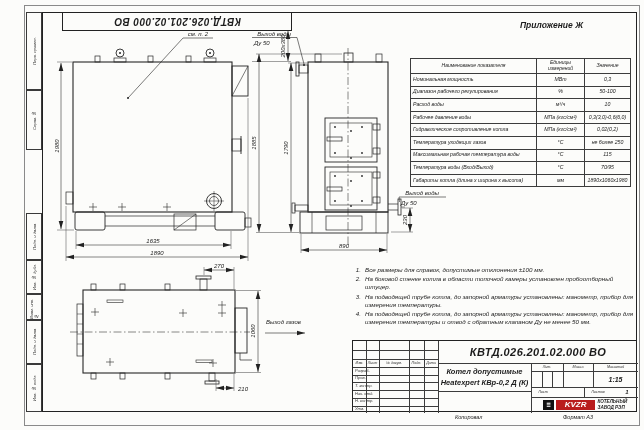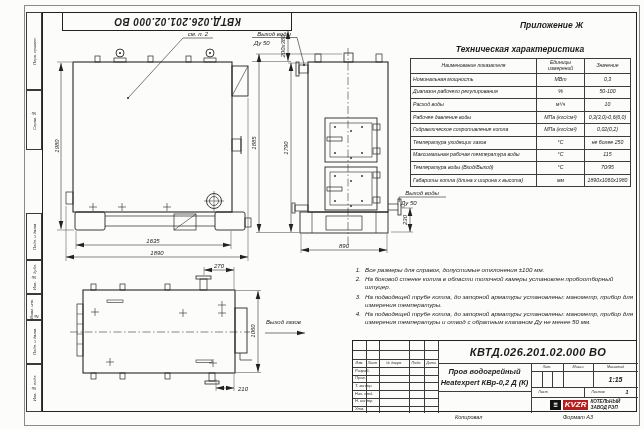--- a/index.html
+++ b/index.html
@@ -52,21 +52,21 @@
   .tb-scale { position:absolute; left:240px; top:30px; width:45px; height:16px;
               display:flex; align-items:center; justify-content:center;
               font:italic 600 7px "Liberation Sans",sans-serif; }
   .tb-sheets-val { position:absolute; left:266px; top:46px; width:16px; height:10px;
               display:flex; align-items:center; justify-content:center;
               font:italic 600 6px "Liberation Sans",sans-serif; }
   .tb-logo { position:absolute; left:181px; top:57px; width:102px; height:13px;
              display:flex; align-items:center; justify-content:center; gap:2px; }
   .logo-mark { width:11px; height:10px; background:#111; color:#fff; font:700 7px/10px "DejaVu Sans Mono",monospace;
                text-align:center; letter-spacing:-1px; }
-  .logo-text { background:#b91c1c; color:#fff; font:italic 700 8px/10px "Liberation Sans",sans-serif; padding:0 2px; height:10px; }
+  .logo-text { background:#b91c1c; color:#fff; font:italic 700 8px/10px "Liberation Sans",sans-serif; padding:0 9px; height:10px; }
   .logo-co { display:flex; flex-direction:column; font:italic 700 4.6px/1.15 "Liberation Sans",sans-serif; color:#222; }
   .strip-lbl { position:absolute; font:italic 5.5px "Liberation Sans",sans-serif; color:#222; }
   
   .dt { font:italic 6px "Liberation Sans",sans-serif; fill:#1c1c1c; }
 </style>
 </head>
 <body>
 
 <div class="sheet">
 
@@ -245,21 +245,20 @@
     <div class="fcell" style="top:308px;height:44px">Подп. и дата</div>
     <div class="fcell" style="top:352px;height:48px">Инв. № подл.</div>
   </div>
 
   <div class="docbox">
     <span>КВТД.026.201.02.000 ВО</span>
   </div>
 
   <div class="appendix">Приложение Ж</div>
 
-  <div class="tech-title">Техническая характеристика</div>
   <table class="tech-table">
     <tbody>
       <tr>
         <td class="th c-name">Наименование показателя</td>
         <td class="th c-unit">Единицы измерений</td>
         <td class="th c-val">Значение</td>
       </tr>
       <tr>
           <td class="c-name">Номинальная мощность</td>
           <td class="c-unit">МВт</td>
@@ -326,21 +325,21 @@
         <span class="ntext">На подводящей трубе котла, до запорной арматуры установлены: манометр, прибор для измерения температуры и отвод с обратным клапаном Ду не менее 50 мм.</span>
       </div>
   </div>
 
   <div class="tblock">
     <div class="vl" style="left:85px;top:0;height:72px"></div>
     <div class="vl" style="left:178px;top:22px;height:50px"></div>
     <div class="tb-doc">КВТД.026.201.02.000 ВО</div>
     <div class="hl" style="left:85px;top:22px;width:200px"></div>
     <div class="tb-name">
-      <span>Пров водогрейный</span>
+      <span>Котел допустимые</span>
       <span>Heatexpert КВр-0,2 Д (К)</span>
     </div>
     <div class="hl" style="left:85px;top:50px;width:93px"></div>
 
     <div class="hl" style="left:0;top:9px;width:85px"></div>
     <div class="hl" style="left:0;top:18px;width:85px"></div>
     <div class="hl" style="left:0;top:26px;width:85px"></div>
     <div class="hl" style="left:0;top:33.7px;width:85px"></div>
     <div class="hl" style="left:0;top:41.4px;width:85px"></div>
     <div class="hl" style="left:0;top:49.1px;width:85px"></div>

